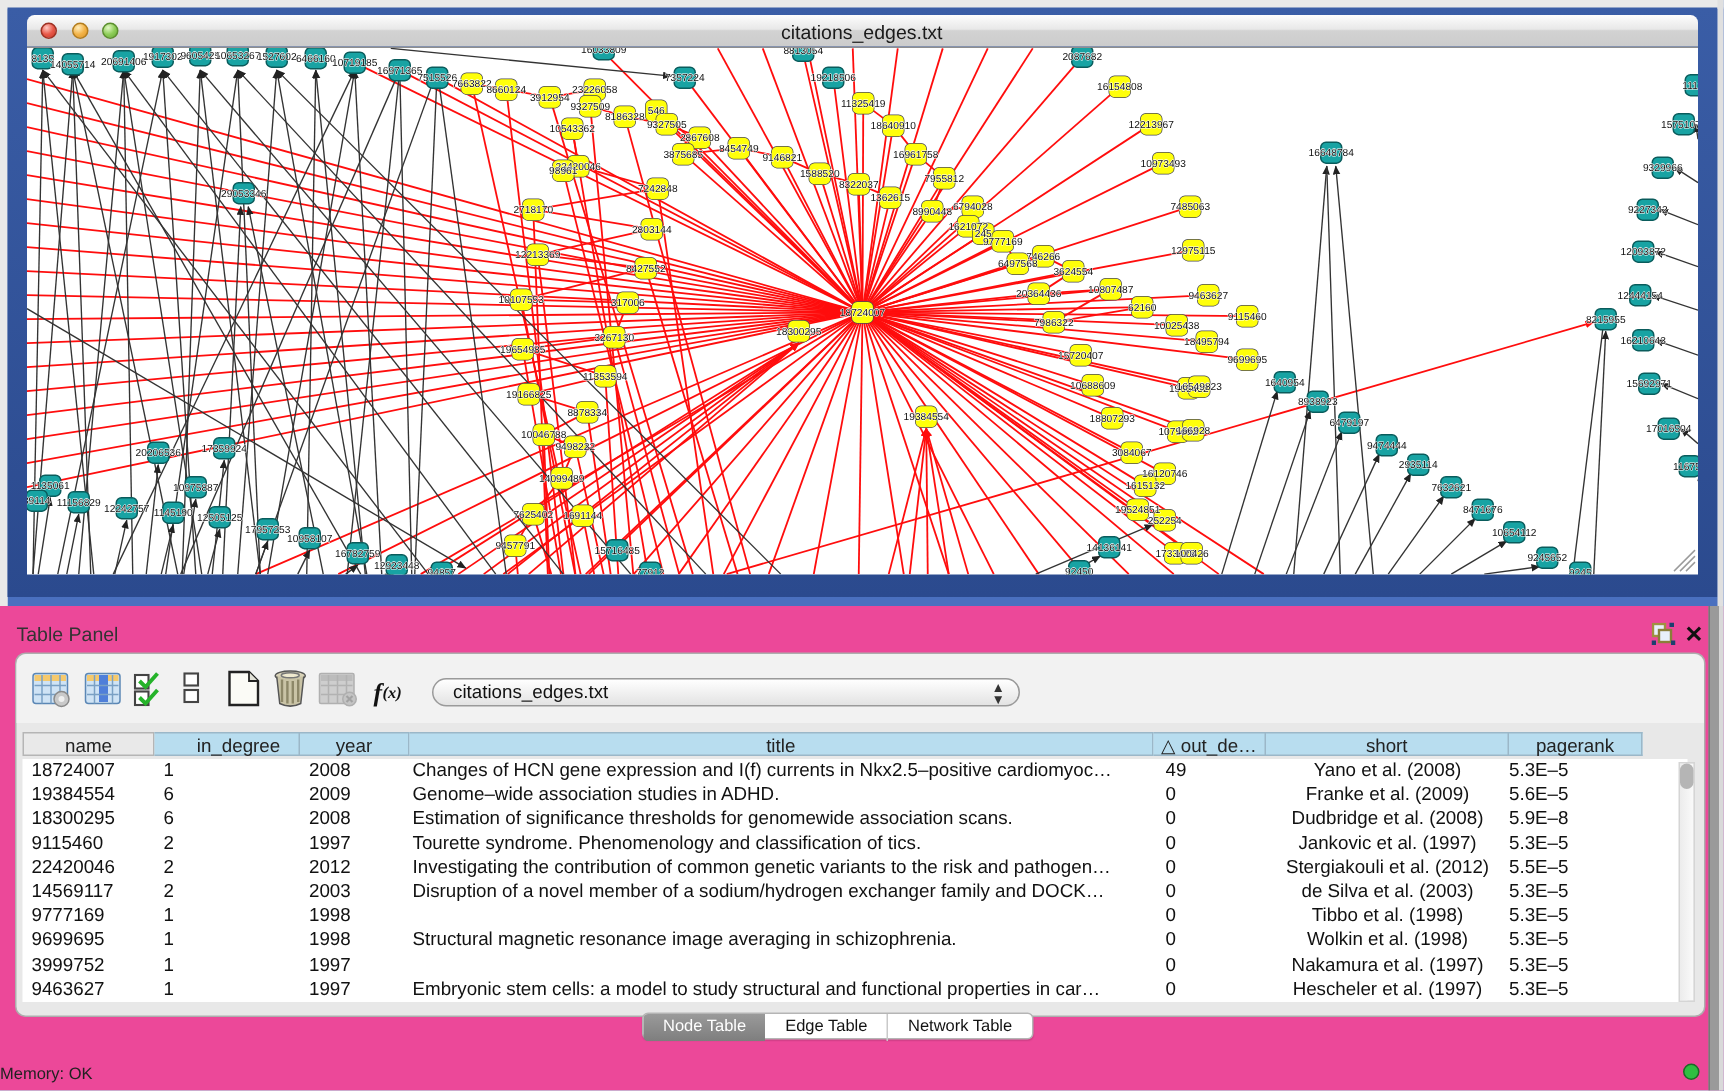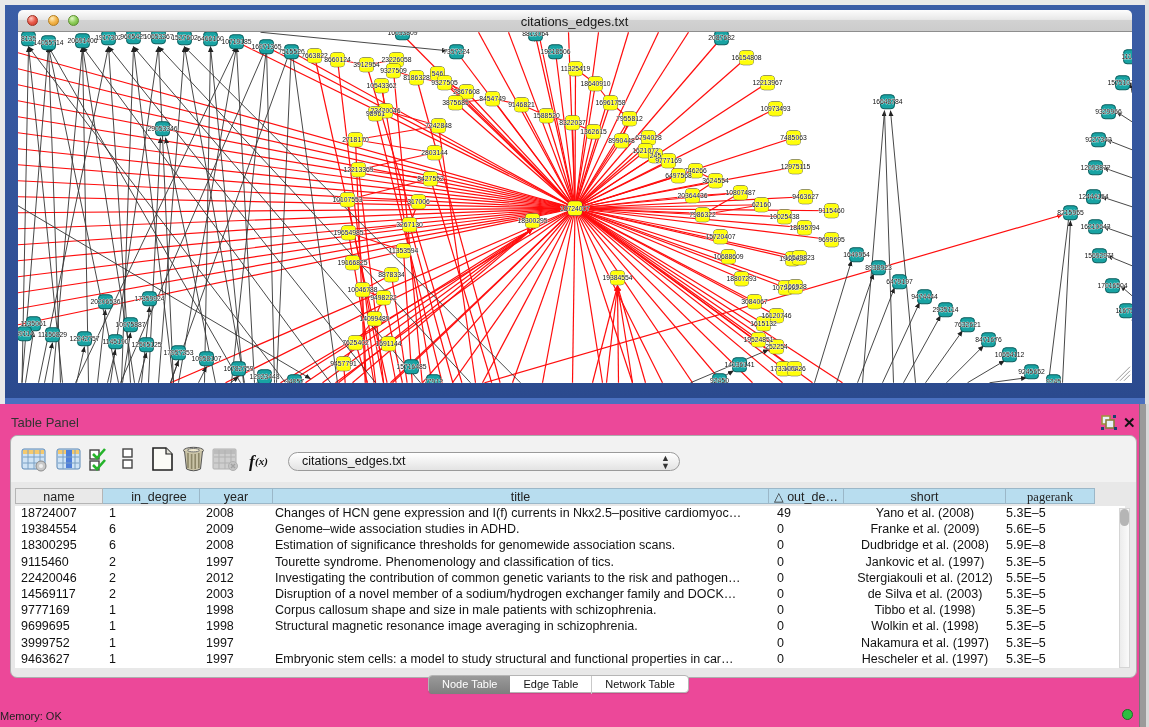--- a/index.html
+++ b/index.html
@@ -675,21 +675,21 @@
         </svg>
         <div id="combo">citations_edges.txt<span class="arr">▲<br>▼</span></div>
       </div>
       <div id="thead">
         <div class="h0">name</div>
         <div style="left:88px;width:97px;padding-left:16px;">in_degree</div>
         <div style="left:185px;width:73px;">year</div>
         <div style="left:258px;width:496px;">title</div>
         <div style="left:754px;width:75px;">△ out_de…</div>
         <div style="left:829px;width:162px;">short</div>
-        <div style="left:991px;width:89px;font-family:Liberation Serif, serif;">pagerank</div>
+        <div style="left:991px;width:89px;">pagerank</div>
       </div>
       <div id="tbody">
 <div class="tr">
             <div class="c0">18724007</div>
             <div class="c1">1</div>
             <div class="c2">2008</div>
             <div class="c3">Changes of HCN gene expression and I(f) currents in Nkx2.5–positive cardiomyoc…</div>
             <div class="c4">49</div>
             <div class="c5">Yano et al. (2008)</div>
             <div class="c6">5.3E–5</div>
@@ -736,21 +736,20 @@
             <div class="c2">2003</div>
             <div class="c3">Disruption of a novel member of a sodium/hydrogen exchanger family and DOCK…</div>
             <div class="c4">0</div>
             <div class="c5">de Silva et al. (2003)</div>
             <div class="c6">5.3E–5</div>
           </div>
 <div class="tr">
             <div class="c0">9777169</div>
             <div class="c1">1</div>
             <div class="c2">1998</div>
-            <div class="c3">Corpus callosum shape and size in male patients with schizophrenia.</div>
             <div class="c4">0</div>
             <div class="c5">Tibbo et al. (1998)</div>
             <div class="c6">5.3E–5</div>
           </div>
 <div class="tr">
             <div class="c0">9699695</div>
             <div class="c1">1</div>
             <div class="c2">1998</div>
             <div class="c3">Structural magnetic resonance image averaging in schizophrenia.</div>
             <div class="c4">0</div>

